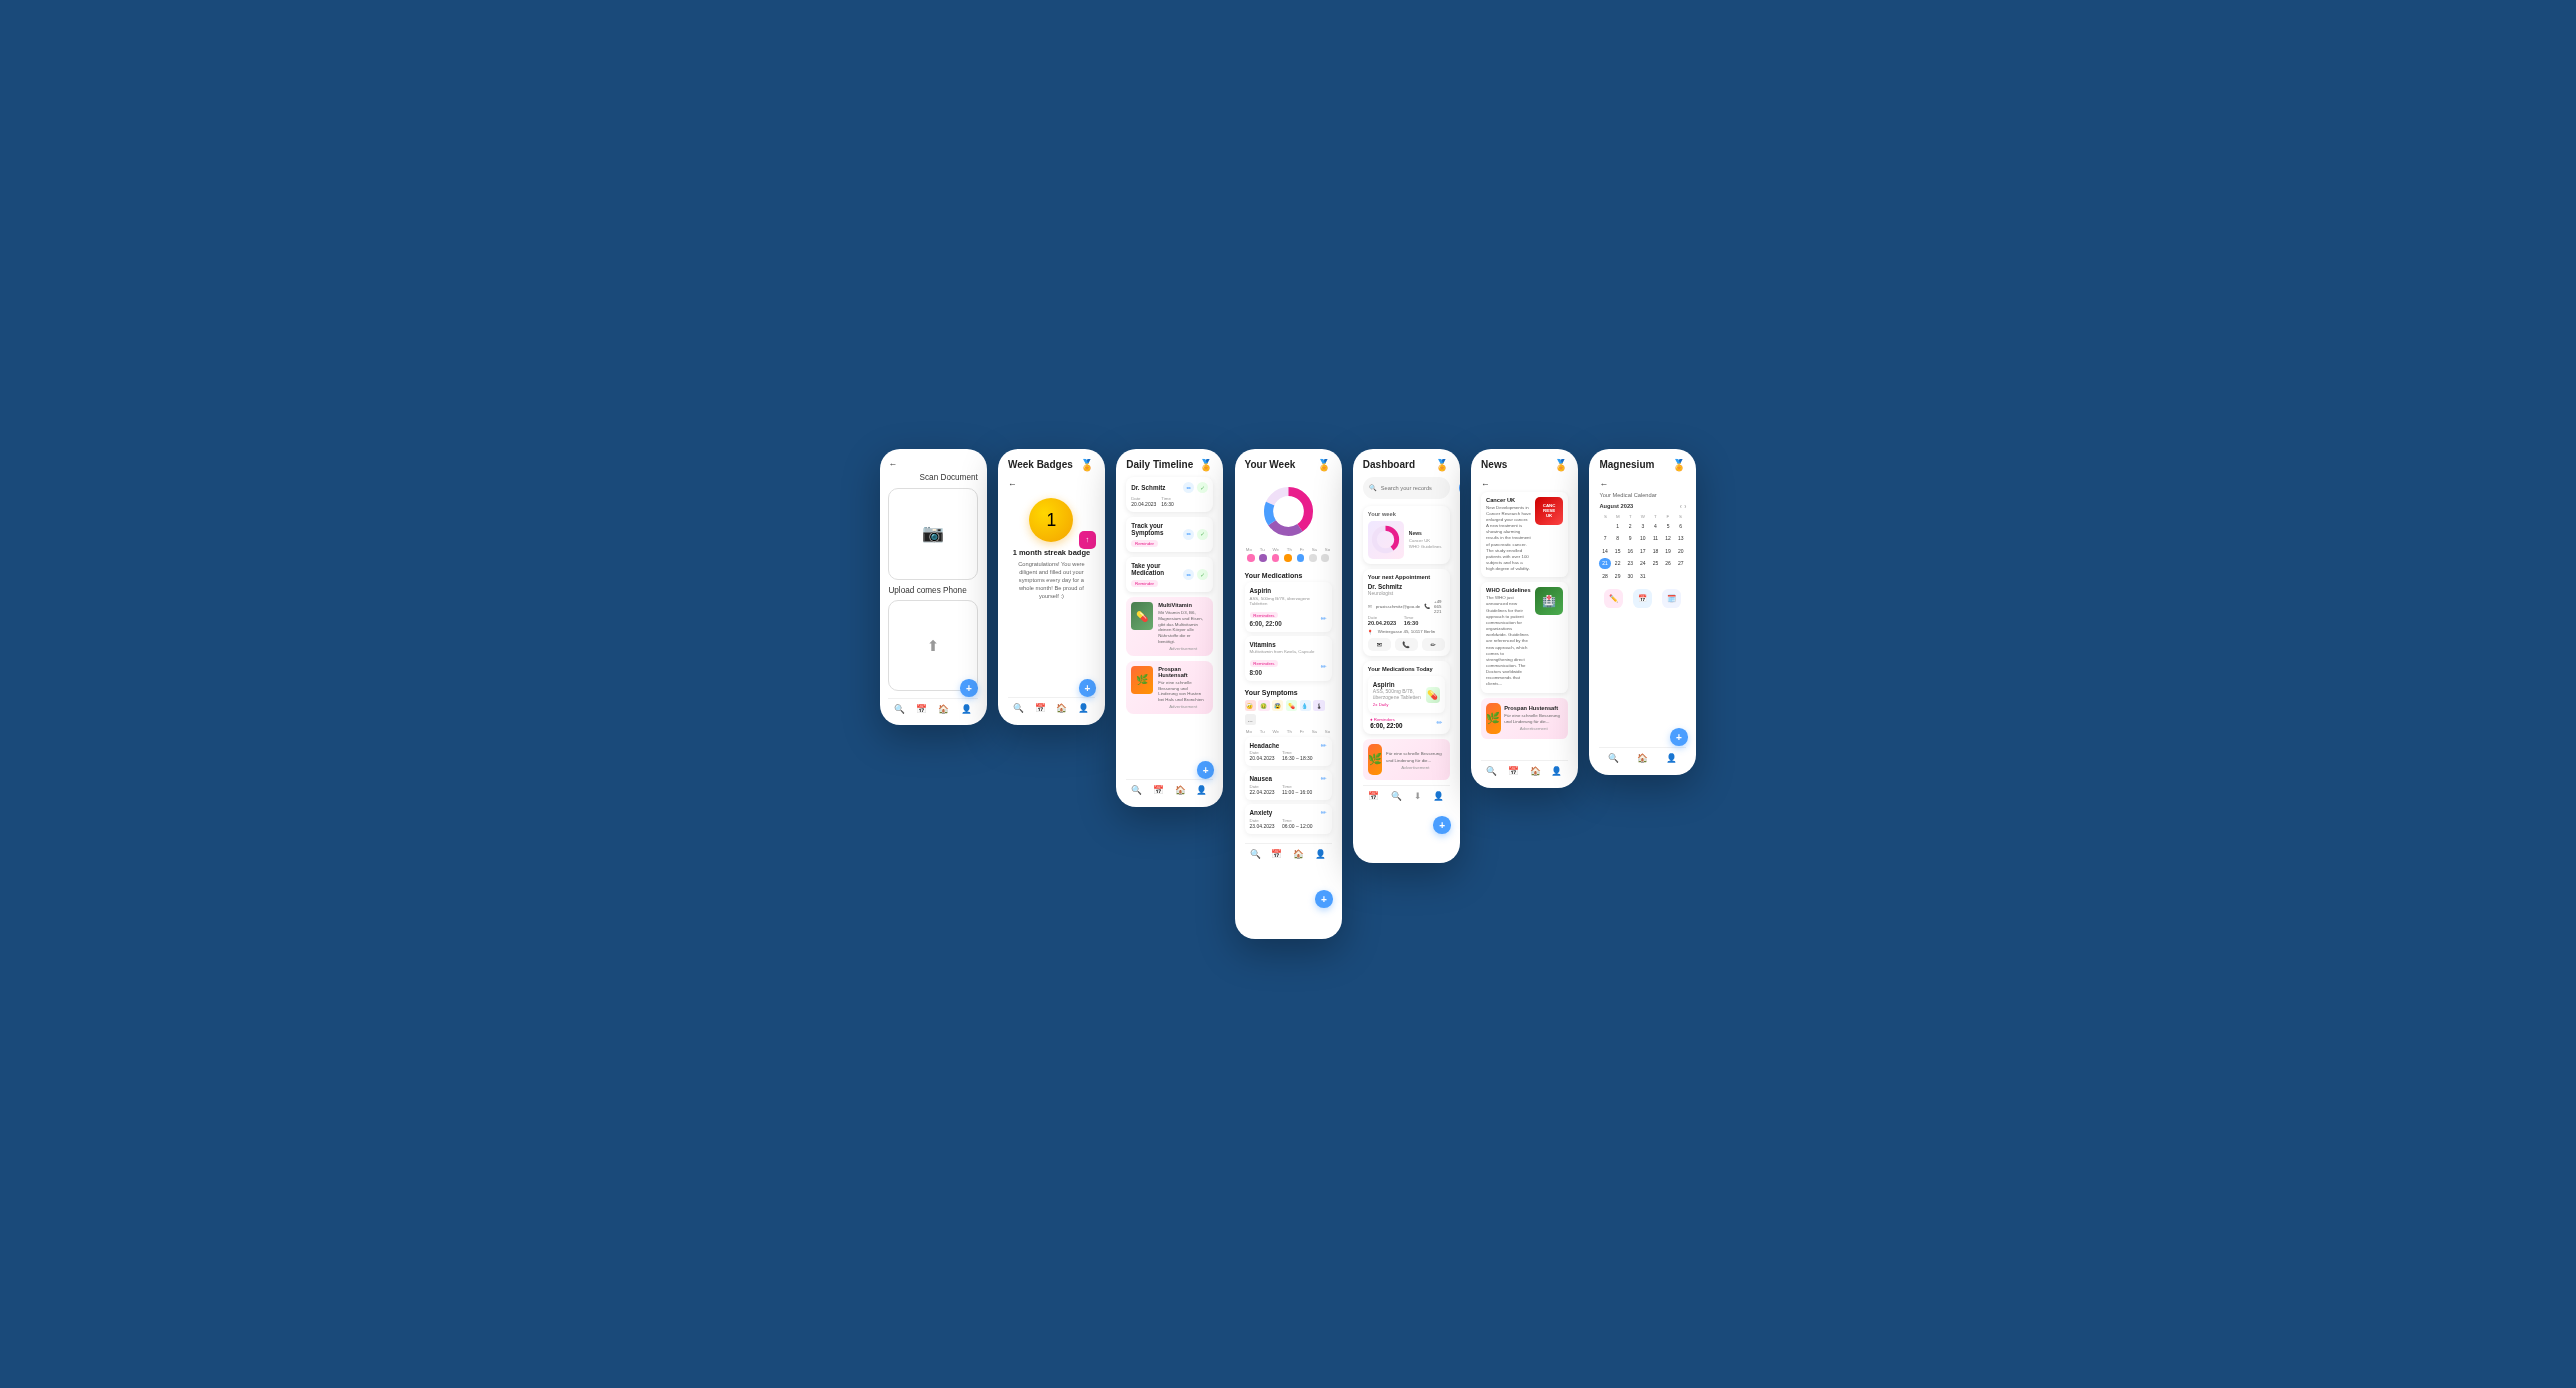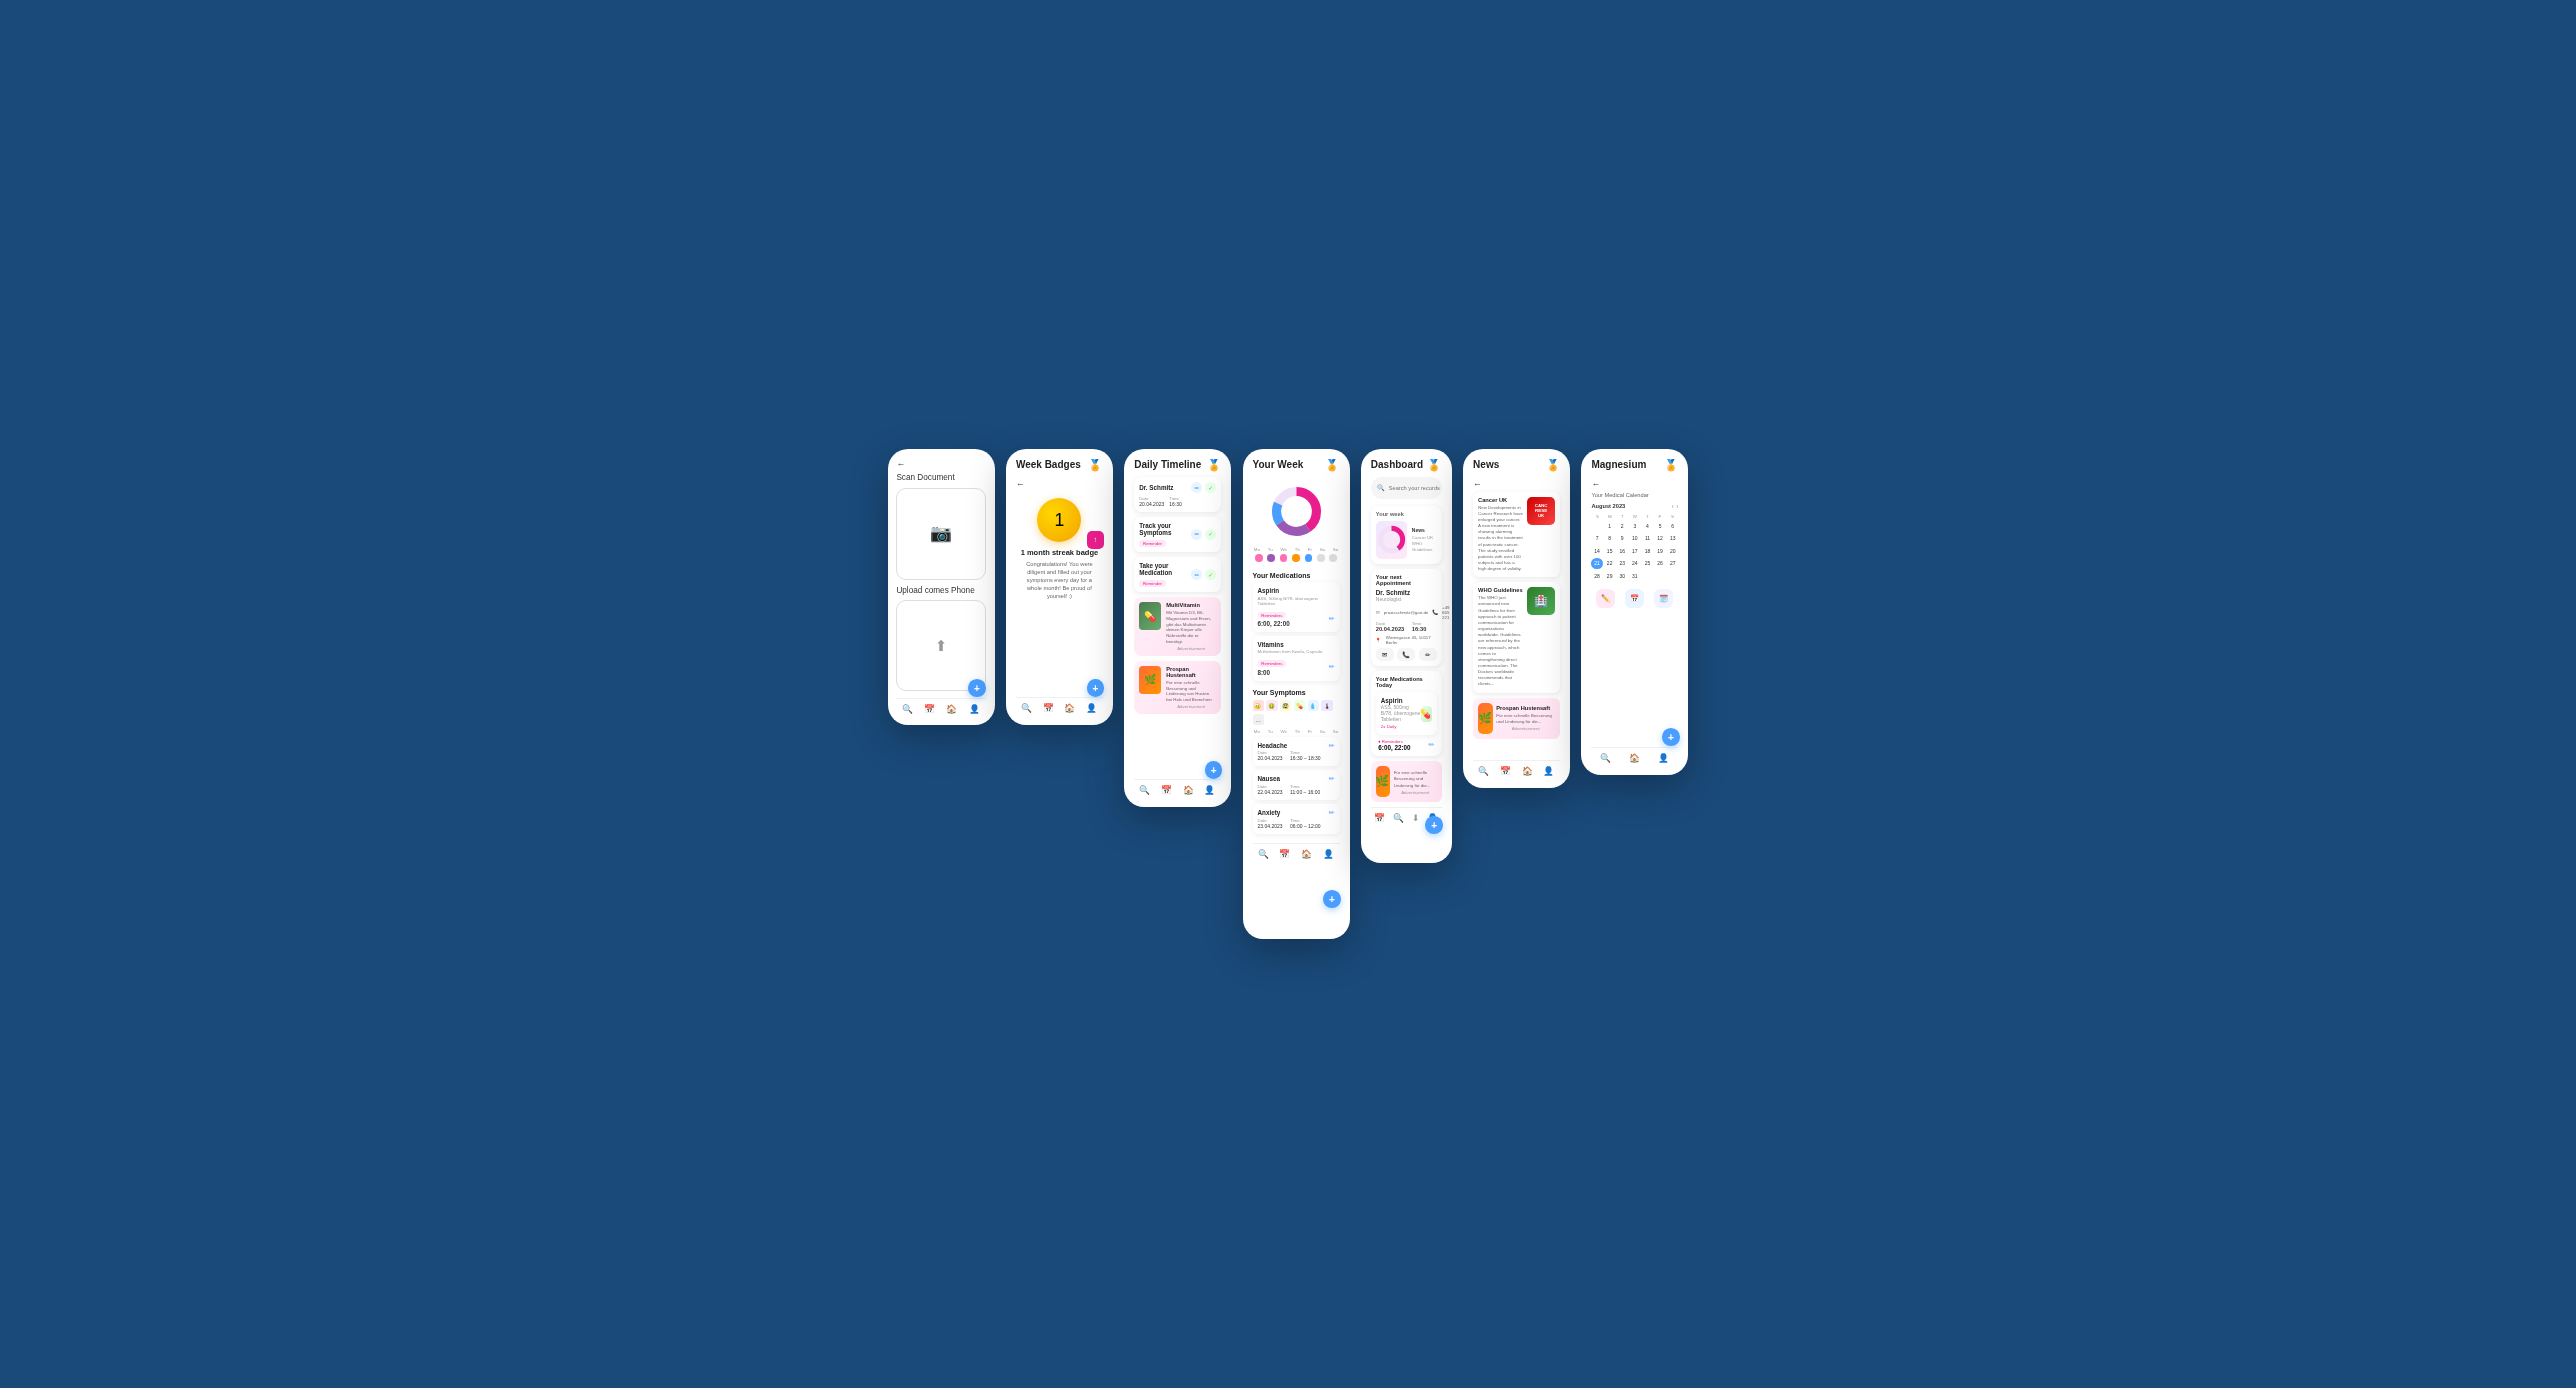--- a/index.html
+++ b/index.html
@@ -31,21 +31,21 @@
       height: 100%;
       overflow: hidden;
       display: flex;
       flex-direction: column;
     }
 
     
     .scan-screen { width: 107px; height: 276px; }
     .scan-screen .screen-content { padding: 8.8px; }
     .back-arrow { font-size: 8.8px; color: #333; margin-bottom: 5px; cursor: pointer; }
-    .scan-title { font-size: 8.2px; color: #333; margin-bottom: 6.3px; font-weight: 500; }
+    .scan-title { font-size: 8.2px; color: #333; margin-bottom: 6.3px; font-weight: 500; text-align: right; }
     .scan-box {
       border: 1.3px solid #ddd;
       border-radius: 10px;
       display: flex;
       align-items: center;
       justify-content: center;
       flex: 1;
       margin-bottom: 6.3px;
       cursor: pointer;
     }
@@ -228,21 +228,21 @@
       padding: 5px;
       margin-bottom: 3.8px;
       box-shadow: 0 1.3px 5px rgba(0,0,0,0.06);
     }
     .symptom-name { font-size: 6.3px; font-weight: 600; color: #222; margin-bottom: 1.9px; }
     .symptom-date-row { display: flex; gap: 7.5px; }
     .symptom-date-col .label { font-size: 4.4px; color: #999; }
     .symptom-date-col .value { font-size: 5px; color: #333; }
 
     
-    .dashboard-screen { width: 91px; height: 414px; }
+    .dashboard-screen { width: 107px; height: 414px; }
     .search-bar {
       display: flex;
       align-items: center;
       background: #f5f5f5;
       border-radius: 12.6px;
       padding: 3.1px 6.3px;
       margin-bottom: 6.3px;
       gap: 3.8px;
     }
     .search-bar input {

